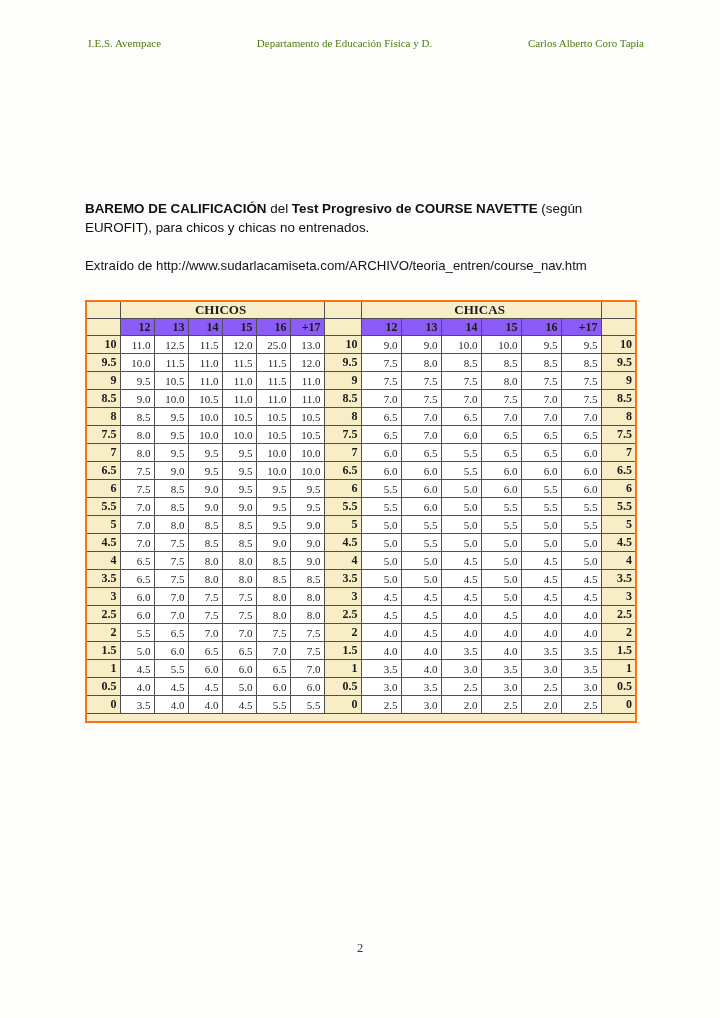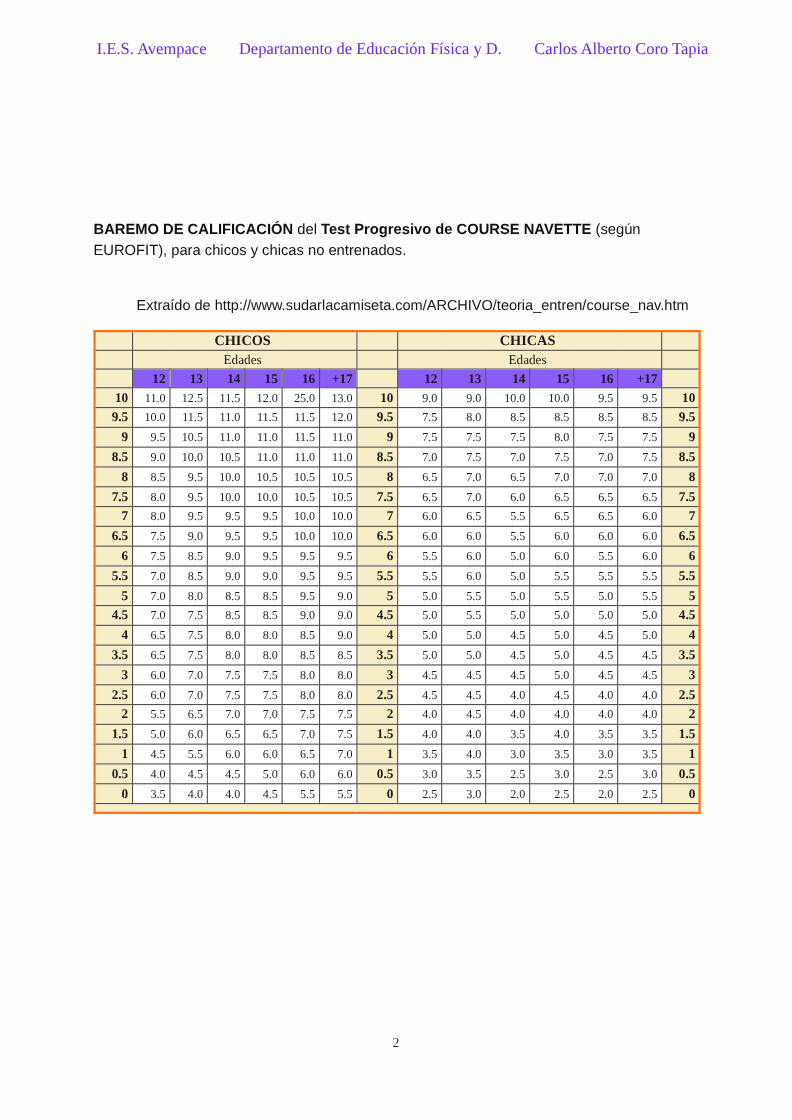--- a/index.html
+++ b/index.html
@@ -3,30 +3,30 @@
 <meta charset="utf-8">
 <style>
   html,body{margin:0;padding:0;}
   body{
     width:720px;height:1018px;position:relative;overflow:hidden;
     background:#fdfdfc;font-family:"Liberation Serif", serif;color:#1b1b1b;
   }
   .doc-header{
     position:absolute;top:37px;left:88px;width:556px;
     display:flex;justify-content:space-between;align-items:baseline;
-    font-size:15px;color:#6d28d9;white-space:nowrap;
+    font-size:11px;color:#4d7c0f;white-space:nowrap;
   }
   .title-block{
     position:absolute;top:199px;left:85px;width:560px;
     font-family:"Liberation Sans", sans-serif;font-size:13.4px;line-height:19px;color:#101010;
   }
   .title-block b{font-weight:bold;text-align:center;}
   .source-line{
-    position:absolute;top:270px;left:85px;width:580px;
-    font-family:"Liberation Sans", sans-serif;font-size:13.2px;color:#141414;text-align:center;
+    position:absolute;top:258px;left:85px;width:580px;
+    font-family:"Liberation Sans", sans-serif;font-size:13.2px;color:#141414;
   }
   table.baremo{
     position:absolute;top:280px;left:85px;width:550px;
     border-collapse:collapse;table-layout:fixed;
     border:2px solid #f97316;
     font-family:"Liberation Serif", serif;
     margin-top:20px;
   }
   table.baremo td{
     border:1px solid #4f4f4f;padding:0 3px 0 0;overflow:hidden;
@@ -83,27 +83,20 @@
     <thead>
       <tr class="hrow">
         <td class="corner"></td>
         <td class="head" colspan="6">CHICOS</td>
         <td class="corner"></td>
         <td class="head" colspan="6">CHICAS</td>
         <td class="corner"></td>
       </tr>
       <tr class="hrow">
         <td class="corner"></td>
-        <td class="sub" colspan="6">Edades</td>
-        <td class="corner"></td>
-        <td class="sub" colspan="6">Edades</td>
-        <td class="corner"></td>
-      </tr>
-      <tr class="hrow">
-        <td class="corner"></td>
         <td class="agehead">12</td>
         <td class="agehead">13</td>
         <td class="agehead">14</td>
         <td class="agehead">15</td>
         <td class="agehead">16</td>
         <td class="agehead">+17</td>
         <td class="corner"></td>
         <td class="agehead">12</td>
         <td class="agehead">13</td>
         <td class="agehead">14</td>

